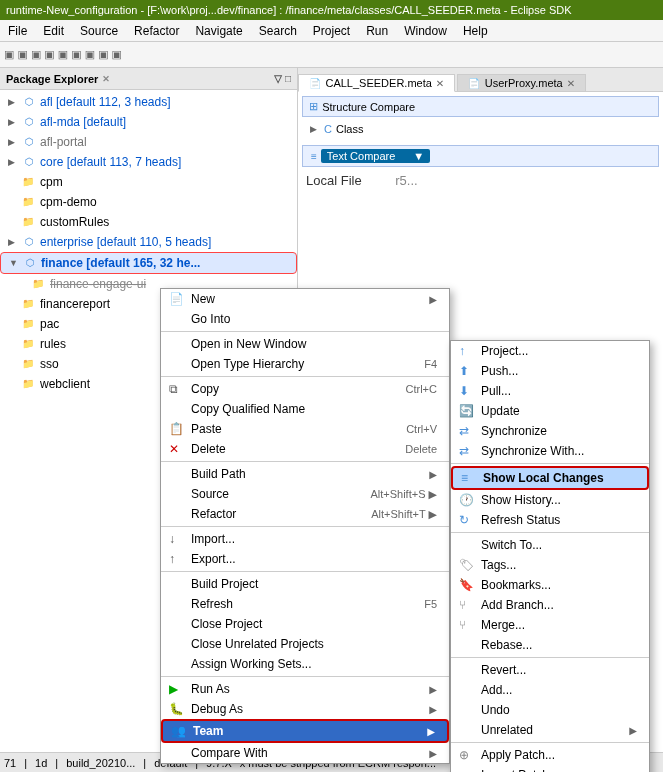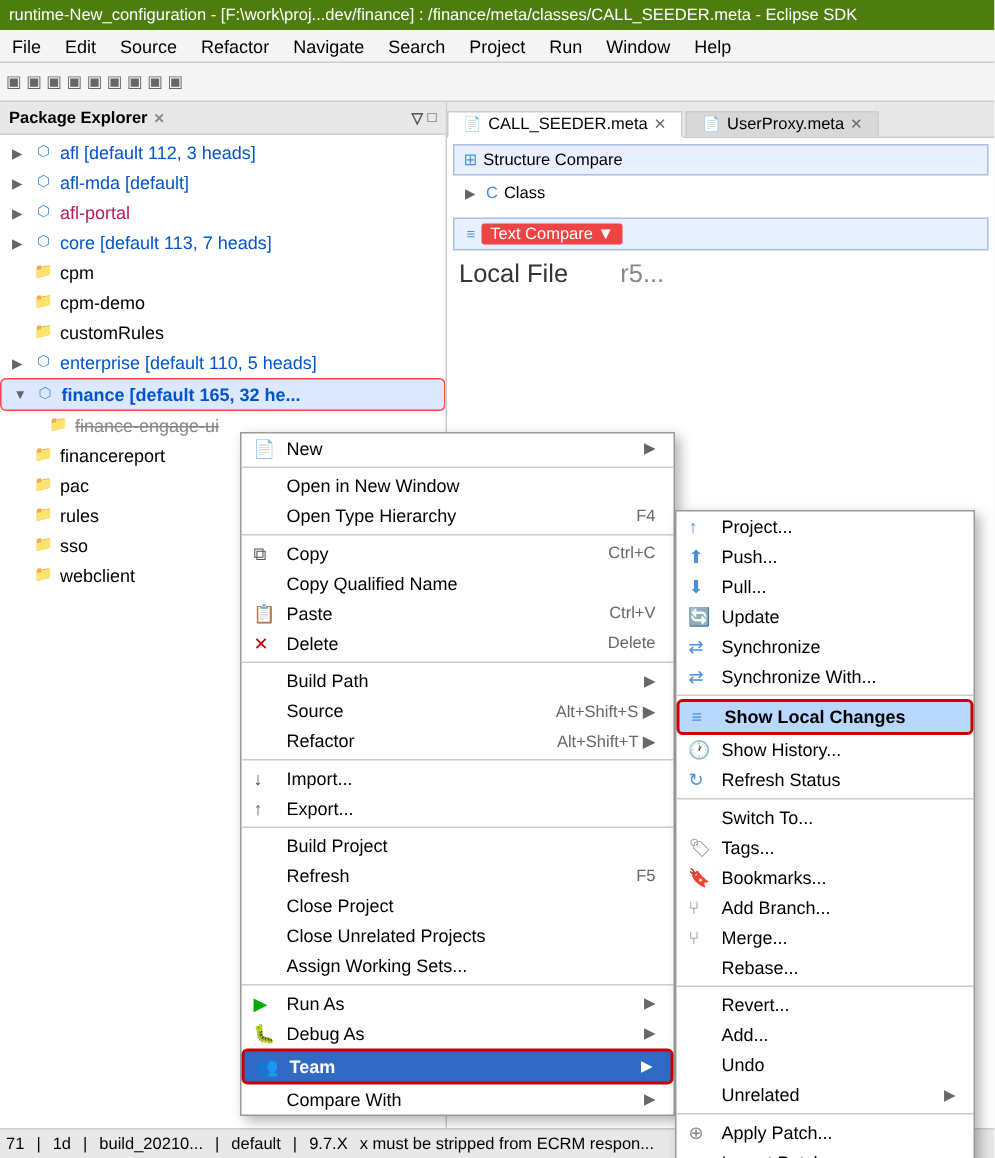--- a/index.html
+++ b/index.html
@@ -176,33 +176,33 @@
       padding: 3px 8px;
       font-size: 11px;
       border: 1px solid #aac0e8;
       display: flex;
       align-items: center;
       gap: 4px;
       margin-bottom: 4px;
     }
 
     .compare-dropdown {
-      background: #ef4444;
+      background: #0369a1;
       color: white;
       padding: 1px 6px;
       font-size: 11px;
       display: flex;
       align-items: center;
-      gap: 3px;
+      gap: 18px;
       cursor: pointer;
       border-radius: 2px;
     }
 
     .local-file-label {
-      font-size: 17px;
+      font-size: 13px;
       color: #333;
       padding: 2px 4px;
     }
 
     
     .context-menu {
       position: absolute;
       left: 160px;
       top: 220px;
       background: white;
@@ -311,21 +311,21 @@
 
       <div class="tree-item">
         <span class="tree-arrow">▶</span>
         <span class="tree-icon" style="color:#4a90d9;">⬡</span>
         <span style="color:#0055cc;">afl-mda [default]</span>
       </div>
 
       <div class="tree-item">
         <span class="tree-arrow">▶</span>
         <span class="tree-icon" style="color:#4a90d9;">⬡</span>
-        <span style="color:#be185d;">afl-portal</span>
+        <span style="color:#737373;">afl-portal</span>
       </div>
 
       <div class="tree-item">
         <span class="tree-arrow">▶</span>
         <span class="tree-icon" style="color:#4a90d9;">⬡</span>
         <span style="color:#0055cc;">core [default 113, 7 heads]</span>
       </div>
 
       <div class="tree-item">
         <span class="tree-arrow" style="color:transparent;">▶</span>
@@ -432,20 +432,23 @@
         <span style="margin-left:30px; color:#888;">r5...</span>
       </div>
     </div>
   </div>
 
   <div class="context-menu">
     <div class="ctx-item">
       <span class="ctx-icon" style="color:#888;">📄</span>
       <span>New</span>
       <span class="ctx-arrow">▶</span>
+    </div>
+    <div class="ctx-item">
+      <span>Go Into</span>
     </div>
     <div class="ctx-separator"></div>
     <div class="ctx-item">
       <span>Open in New Window</span>
     </div>
     <div class="ctx-item">
       <span>Open Type Hierarchy</span>
       <span class="ctx-shortcut">F4</span>
     </div>
     <div class="ctx-separator"></div>

